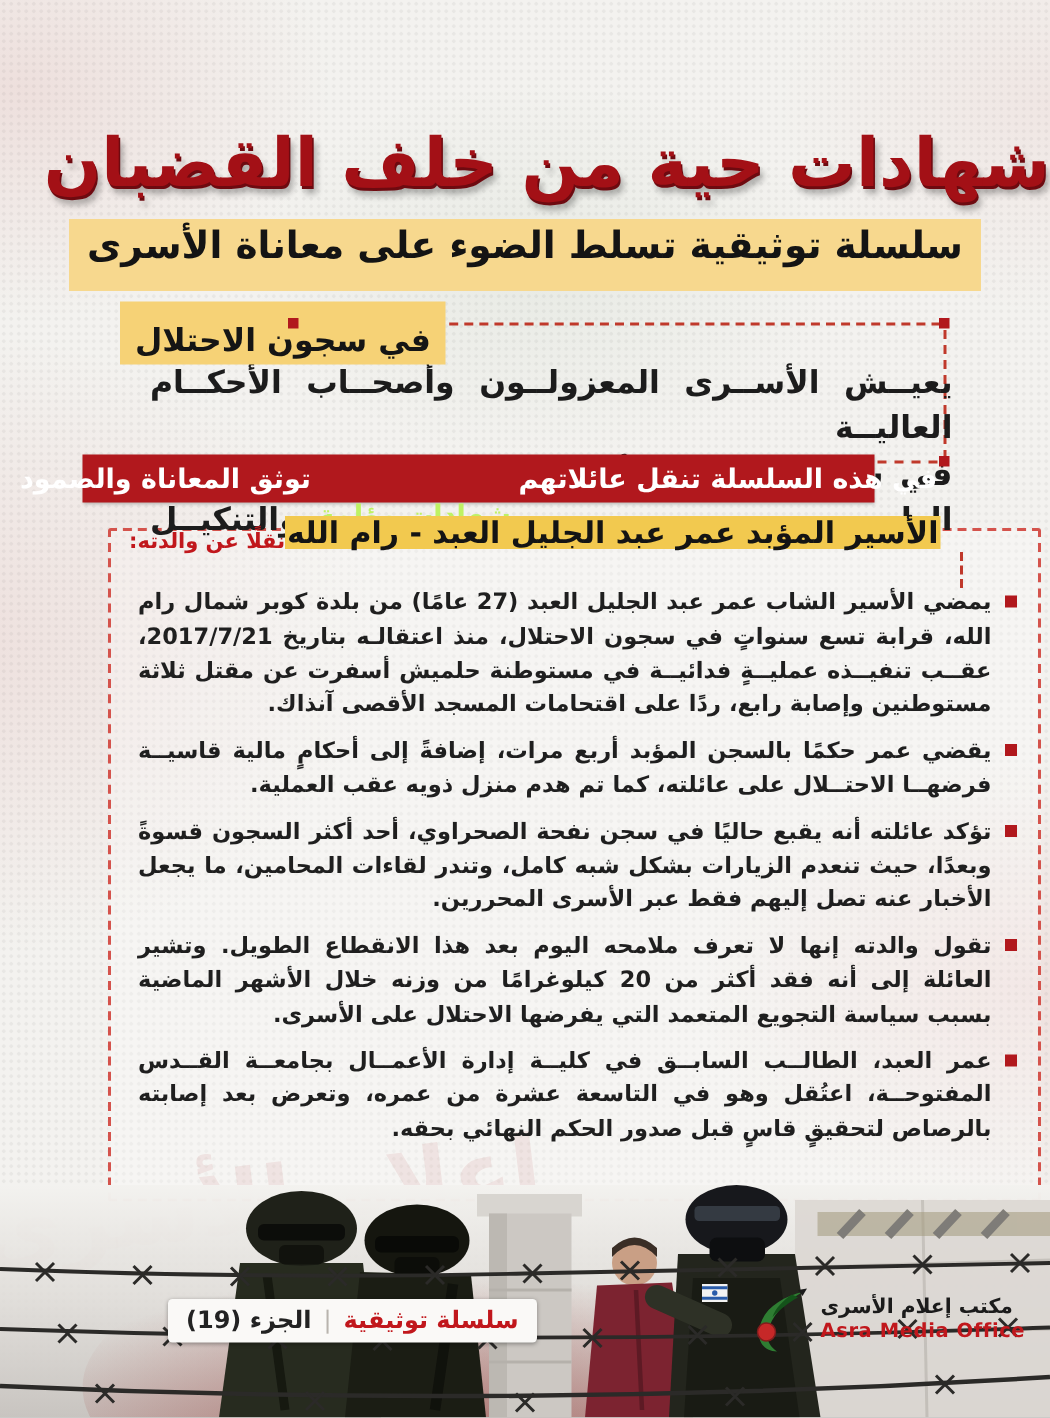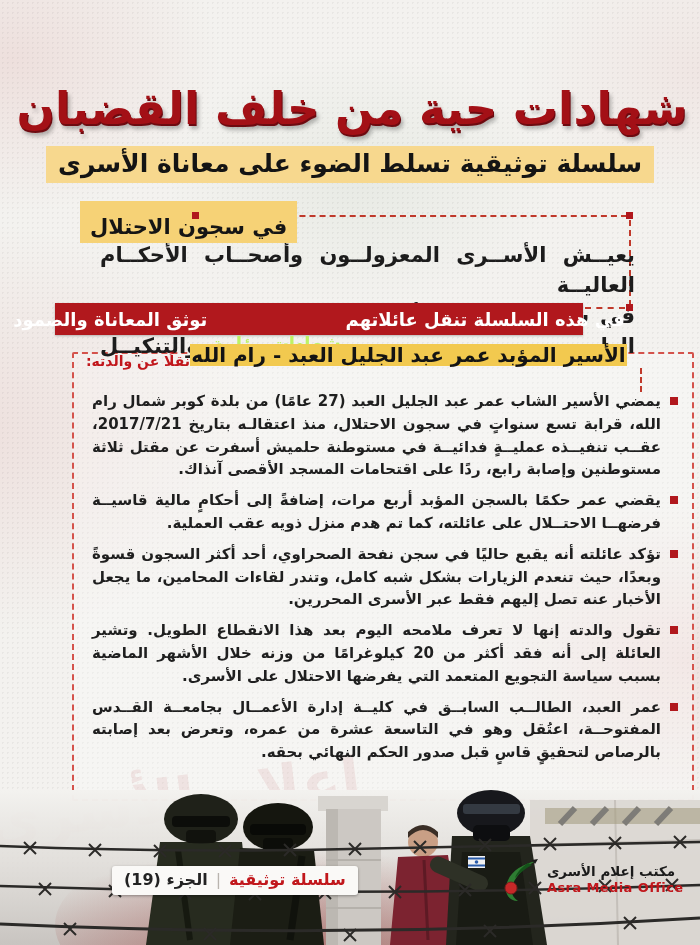--- a/index.html
+++ b/index.html
@@ -15,29 +15,29 @@
       #f3f2ef;
   }
   #canvas::before{ 
     content:"";position:absolute;inset:0;z-index:0;pointer-events:none;
     background-image:radial-gradient(rgba(40,40,40,.055) 1px, transparent 1px);
     background-size:5px 5px;
   }
   .abs{position:absolute;}
   
   .main-title{
-    left:4px;right:0;top:82px;text-align:center;direction:rtl;
+    left:4px;right:0;top:82px;text-align:right;direction:rtl;
     font-size:45px;font-weight:900;color:#a31016;white-space:nowrap;
     text-shadow:1px 2px 0 #6e0a10, 3px 5px 4px rgba(0,0,0,.28);
     letter-spacing:-1px;z-index:2;
   }
   .subtitle-row{left:0;right:0;top:146px;text-align:center;z-index:2;}
   .subtitle-hl{
     display:inline-block;direction:rtl;background:#f7d88e;color:#141414;
-    font-size:25px;font-weight:800;padding:3px 12px 5px;text-align:right;
+    font-size:25px;font-weight:800;padding:3px 12px 16px;text-align:right;
   }
   .section-label{
     left:80px;top:201px;direction:rtl;background:#f6d276;color:#151515;
     font-size:21px;font-weight:800;padding:14px 10px 4px;z-index:3;
   }
   
   .dash-h{border-top:2px dashed #c0392b;height:0;z-index:2;}
   .dash-v{border-left:2px dashed #c0392b;width:0;z-index:2;}
   .sq{width:7px;height:7px;background:#b1181d;z-index:3;}
   

